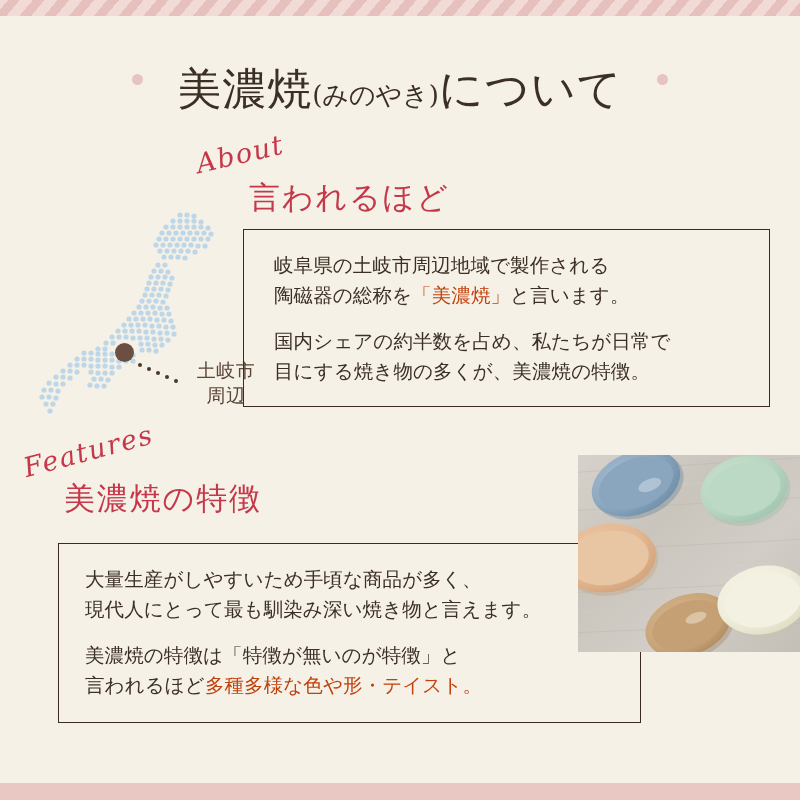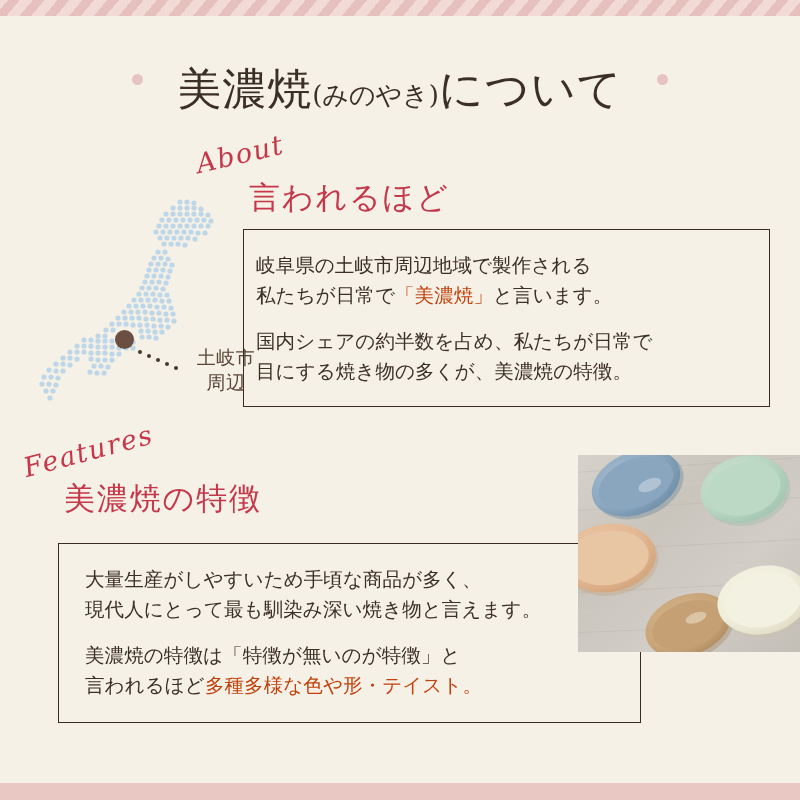--- a/index.html
+++ b/index.html
@@ -134,29 +134,29 @@
   .body-para {
     font-family: "DejaVu Sans", "Liberation Sans", sans-serif;
     font-size: 19.5px;
     line-height: 30px;
     color: #3c2f26;
     letter-spacing: 0.005em;
     margin: 0;
     white-space: nowrap;
   }
   .body-para + .body-para { margin-top: 16px; }
-  .box-about .inner    { position: absolute; left: 12px; top: 21px; }
+  .box-about .inner    { position: absolute; left: 30px; top: 21px; }
   .box-features .inner { position: absolute; left: 26px; top: 21px; }
   .accent { color: #c2410c; }
 
   
   .map-wrap {
     position: absolute;
     left: 30px;
-    top: 192px;
+    top: 205px;
     width: 215px;
     height: 215px;
   }
   .map-wrap svg { display: block; }
   .map-marker {
     position: absolute;
     left: 85px;
     top: 138px;
     width: 19px;
     height: 19px;
@@ -426,21 +426,21 @@
     <div class="map-label">
       <div>土岐市</div>
       <div>周辺</div>
     </div>
   </div>
 
   <div class="text-box box-about">
     <div class="inner">
       <p class="body-para">
         <span>岐阜県の土岐市周辺地域で製作される</span><br>
-        <span>私たちが日常で</span><span class="accent">「美濃焼」</span><span>と言います。</span>
+        <span>陶磁器の総称を</span><span class="accent">「美濃焼」</span><span>と言います。</span>
       </p>
       <p class="body-para">
         <span>国内シェアの約半数を占め、私たちが日常で</span><br>
         <span>目にする焼き物の多くが、美濃焼の特徴。</span>
       </p>
     </div>
   </div>
 
   <div class="script-label script-features">Features</div>
   <div class="jp-heading heading-features">美濃焼の特徴</div>

